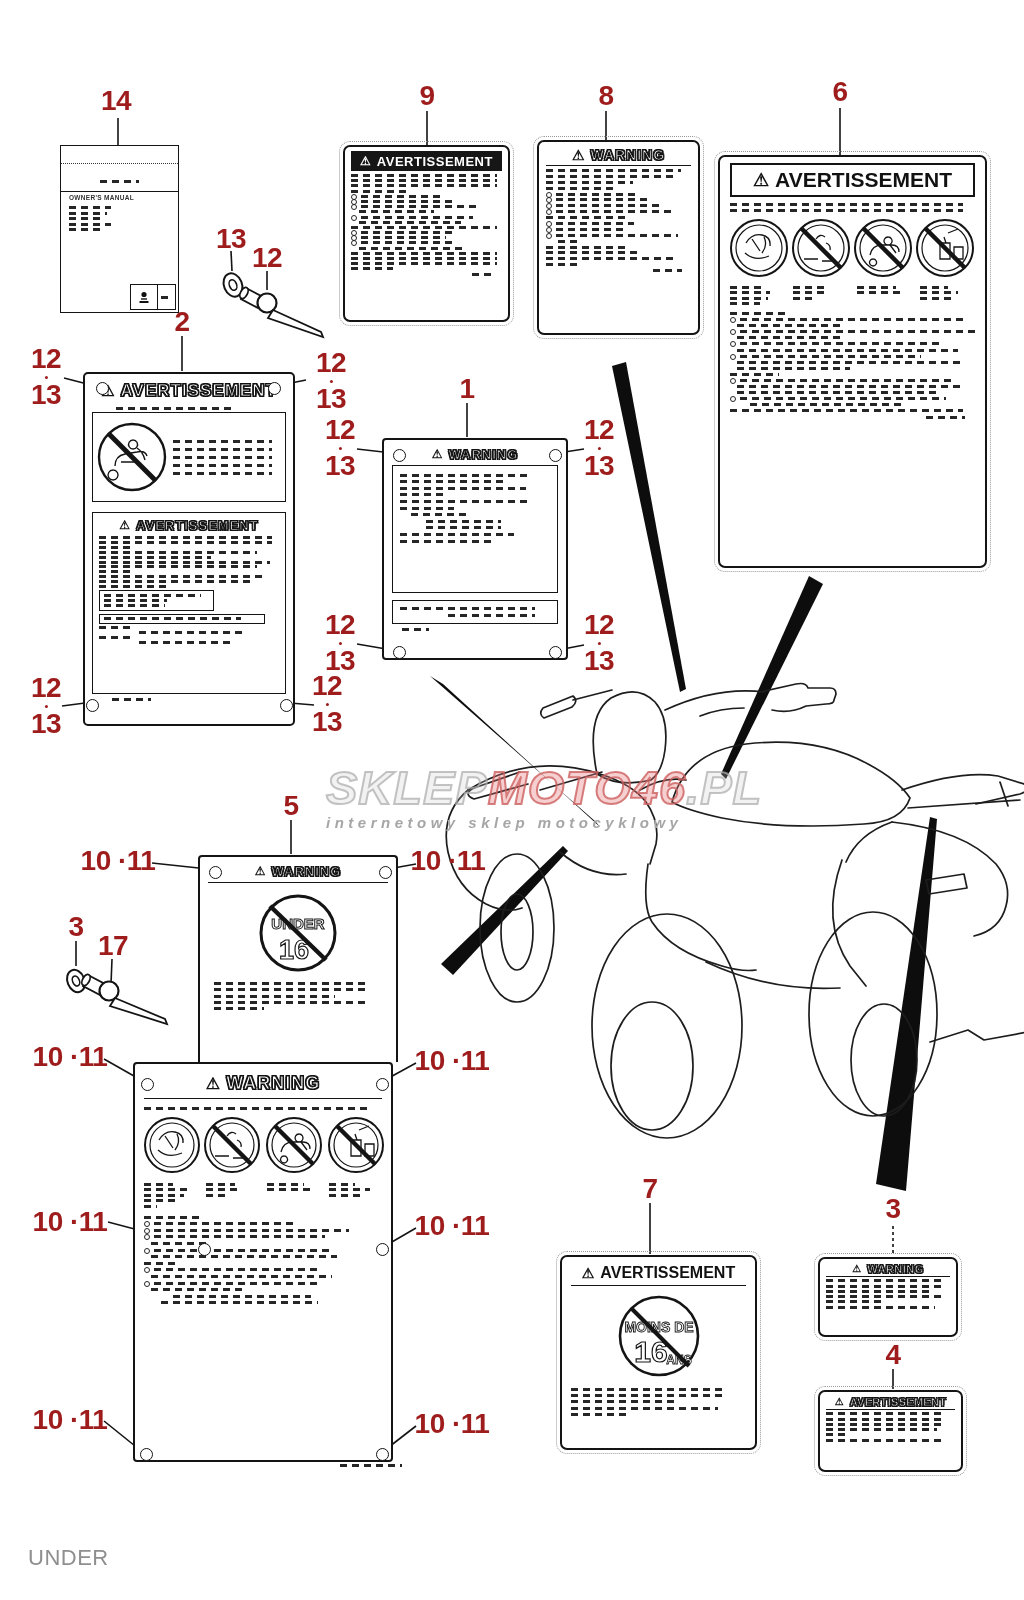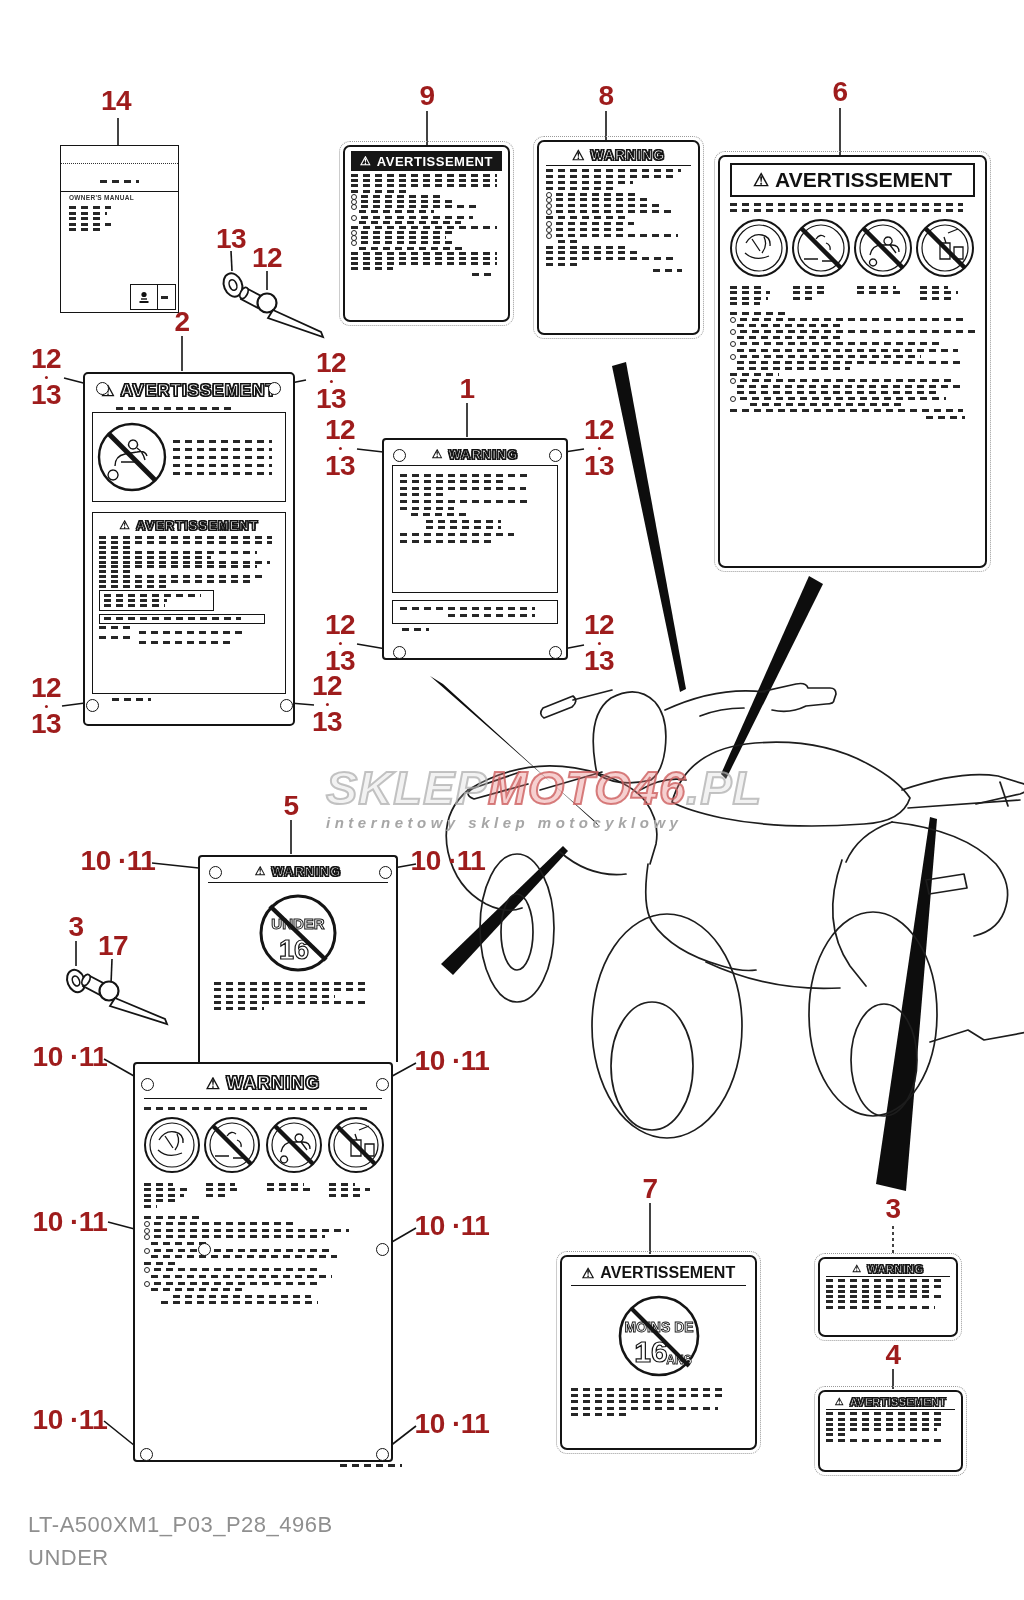--- a/index.html
+++ b/index.html
@@ -141,21 +141,20 @@
       <path d="M1000,782 l8,24"></path>
       <path d="M892,822 q72,8 104,42 q16,20 10,42 q-6,24 -32,30"></path>
       <path d="M892,822 q-34,12 -46,40"></path>
       <path d="M926,880 l38,-6 l3,14 l-38,6 z"></path>
       <path d="M842,860 q-22,62 8,106 l16,20"></path>
       <path d="M930,1042 l38,-12 l16,10 l44,-8"></path>
       <path d="M706,962 q64,30 134,26"></path>
     </g>
   </svg>
 
-  <div id="footer-code">LT-A500XM1_P03_P28_496B</div>
   <div id="footer-label">UNDER</div>
 
   <div id="watermark">
     <div id="wm-main">
       <span class="wm-gray">SKLEP</span><span class="wm-red">MOTO46</span><span class="wm-gray">.PL</span>
     </div>
     <div id="wm-sub">internetowy sklep motocyklowy</div>
   </div>
 
   <div class="label plain" style="left:60px;top:145px;width:119px;height:168px;border-radius:0;border-width:1.5px;">

